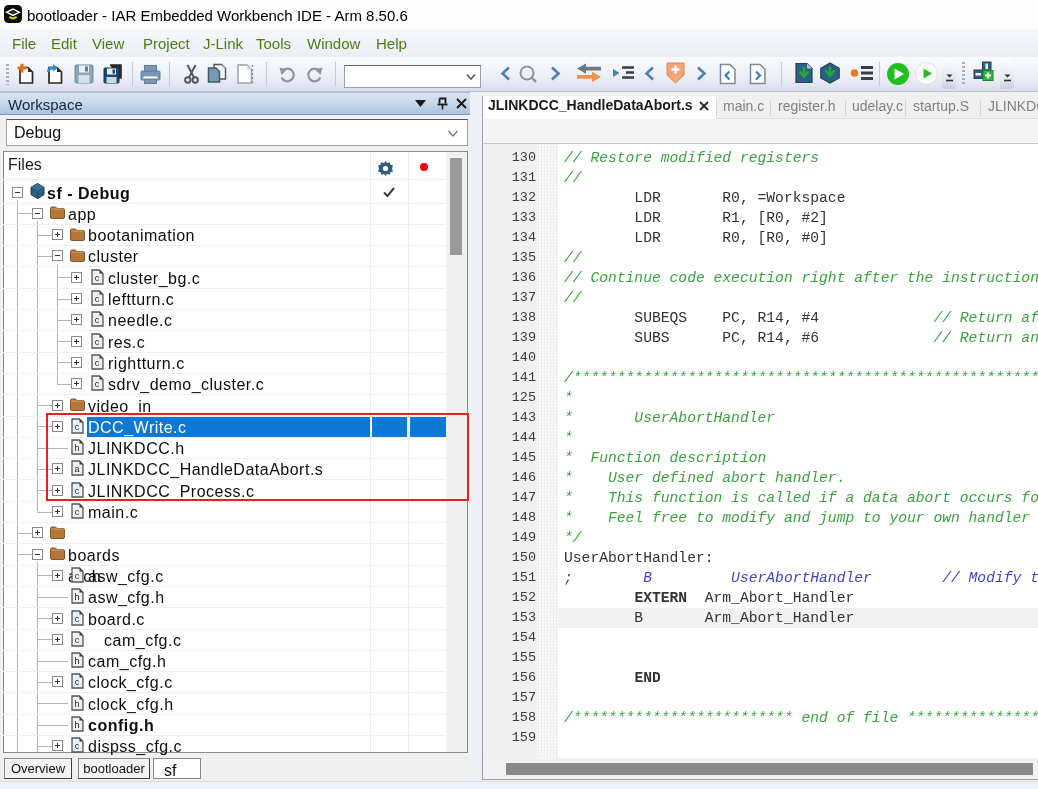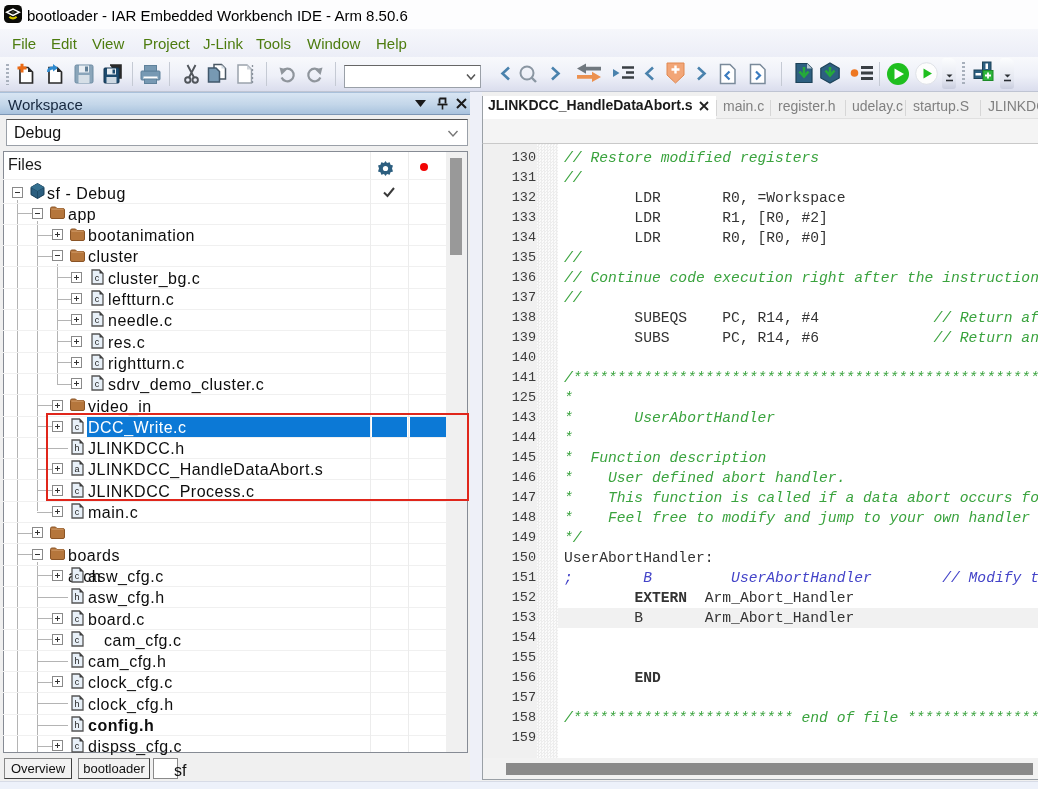--- a/index.html
+++ b/index.html
@@ -228,21 +228,21 @@
 <div class="vguide" style="left:37px;top:221.3px;height:290.2px"></div>
 <div class="vguide" style="left:57px;top:263.9px;height:119.8px"></div>
 <div class="vguide" style="left:37px;top:562.1px;height:189.9px"></div>
 <div class="rowline" style="top:202.5px"></div>
 <div class="pm" style="left:12px;top:186.5px"></div>
 <svg class="abs" style="left:30px;top:183.0px" width="15" height="16" viewBox="0 0 15 16">
 <path d="M7.5 0.5 L14 4.3 L14 11.7 L7.5 15.5 L1 11.7 L1 4.3 Z" fill="#2b5e7f" stroke="#173c54" stroke-width="1"></path>
 <path d="M1 4.3 L7.5 8 L14 4.3 M7.5 8 L7.5 15.5" fill="none" stroke="#1d4a66" stroke-width="1"></path>
 <path d="M7.5 0.5 L14 4.3 L7.5 8 L1 4.3 Z" fill="#35708f"></path>
   </svg>
-<div class="tlabel" style="left:47px;top:184.5px;font-weight:normal;">sf - Debug</div>
+<div class="tlabel" style="left:47px;top:184.5px;font-weight:bold;">sf - Debug</div>
 <svg class="abs" style="left:381px;top:184px" width="16" height="16" viewBox="0 0 16 16">
     <path d="M3 8.5 L6.5 12 L13 4" fill="none" stroke="#3a3a3a" stroke-width="2"></path>
   </svg>
 <div class="rowline" style="top:223.8px"></div>
 <div class="hguide" style="left:17.0px;top:213.3px;width:15.0px"></div>
 <div class="pm" style="left:32px;top:207.8px"></div>
 <svg class="abs" style="left:50px;top:206.3px" width="15" height="13" viewBox="0 0 15 13">
 <path d="M0.5 2.5 Q0.5 1 2 1 L5.5 1 L7 2.5 L13 2.5 Q14.5 2.5 14.5 4 L14.5 11 Q14.5 12.5 13 12.5 L2 12.5 Q0.5 12.5 0.5 11 Z" fill="#b5763c" stroke="#8a5426" stroke-width="1"></path>
 <path d="M1.5 3.2 L13.5 3.2" stroke="#c8905c" stroke-width="1.4"></path>
   </svg>
@@ -472,21 +472,21 @@
 <svg class="abs" style="left:377px;top:160px" width="17" height="17" viewBox="0 0 17 17">
 <path d="M8.5 1 L10 3 L12.7 2.2 L13.5 4.8 L16 5.5 L15 8.5 L16 11.5 L13.5 12.2 L12.7 14.8 L10 14 L8.5 16 L7 14 L4.3 14.8 L3.5 12.2 L1 11.5 L2 8.5 L1 5.5 L3.5 4.8 L4.3 2.2 L7 3 Z" fill="#2d5f80"></path>
 <circle cx="8.5" cy="8.5" r="2.6" fill="#fff"></circle>
   </svg>
 <div class="abs" style="left:420px;top:163px;width:8px;height:8px;border-radius:50%;background:#f20505"></div>
 <div class="abs" style="left:446px;top:152px;width:21px;height:600px;background:#f0f0f0"></div>
 <div class="abs" style="left:450px;top:158px;width:12px;height:97px;background:#999"></div>
 <div class="abs" style="left:46px;top:413px;width:423px;height:88px;border:2px solid #e0261b"></div>
 <div class="abs btab" style="left:4px;width:68px">Overview</div>
 <div class="abs btab" style="left:78px;width:72px">bootloader</div>
-<div class="abs" style="left:153px;top:758px;width:25px;height:21px;background:#fff;border:1px solid #8a8a8a;font-size:16px;color:#111;padding:3px 0 0 20px">sf</div>
+<div class="abs" style="left:153px;top:758px;width:48px;height:21px;background:#fff;border:1px solid #8a8a8a;font-size:16px;color:#111;padding:3px 0 0 10px">sf</div>
 
 <div class="abs" style="left:482px;top:96px;width:556px;height:23px;background:#f0f0f0;border-bottom:1px solid #e0e0e0"></div>
 <div class="abs" style="left:482px;top:96px;width:234px;height:23px;background:#fff"></div>
 <div class="abs" style="left:488px;top:97px;font-size:14px;font-weight:bold;color:#1a1a1a">JLINKDCC_HandleDataAbort.s</div>
 <svg class="abs" style="left:698px;top:100px" width="12" height="12" viewBox="0 0 12 12">
     <path d="M2 2 L10 10 M10 2 L2 10" stroke="#222" stroke-width="1.8"></path>
   </svg>
 <div class="abs" style="left:716px;top:100px;width:1px;height:16px;background:#d6d6d6"></div>
 <div class="abs" style="left:770px;top:100px;width:1px;height:16px;background:#d6d6d6"></div>
 <div class="abs" style="left:845px;top:100px;width:1px;height:16px;background:#d6d6d6"></div>

